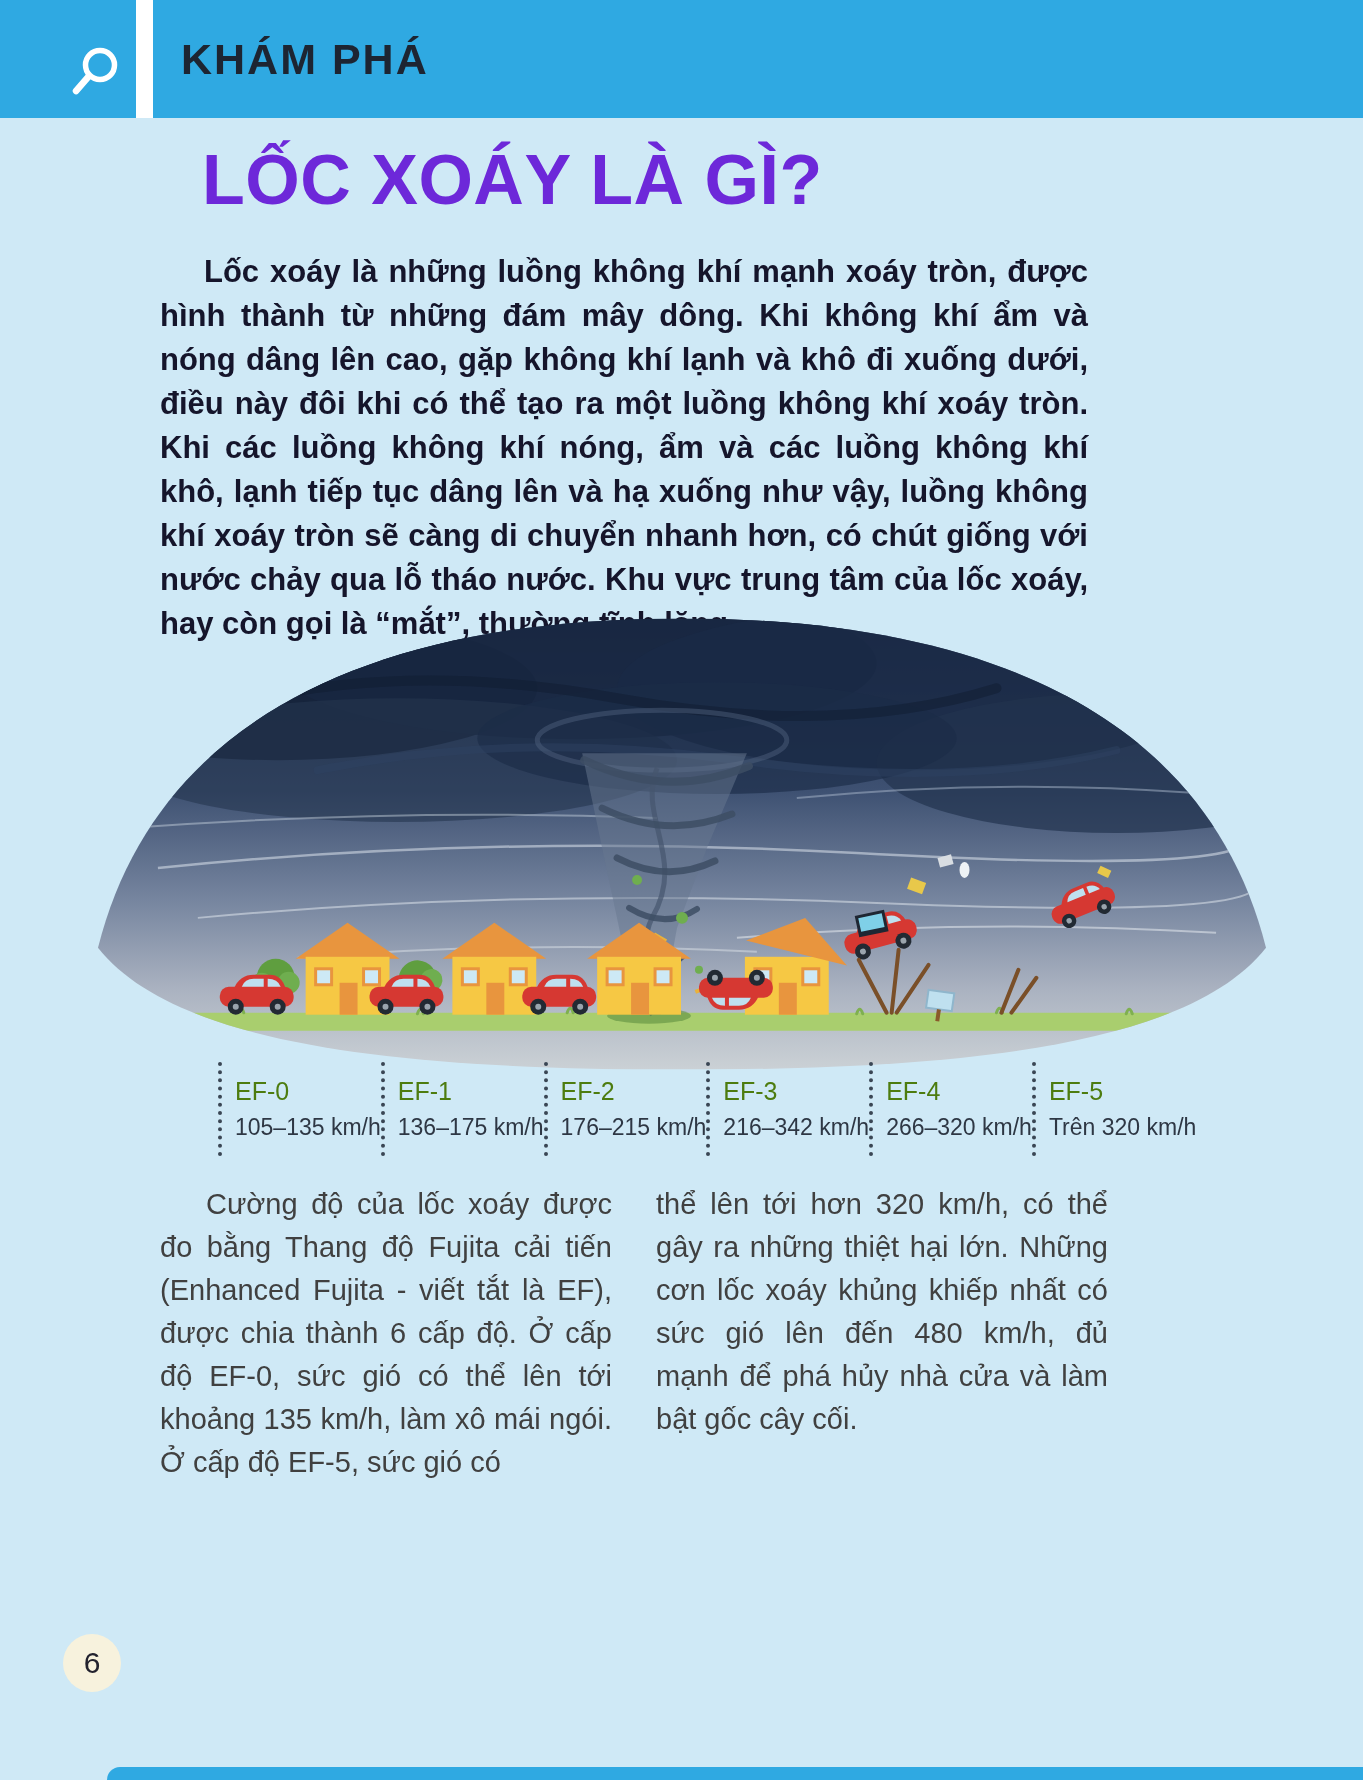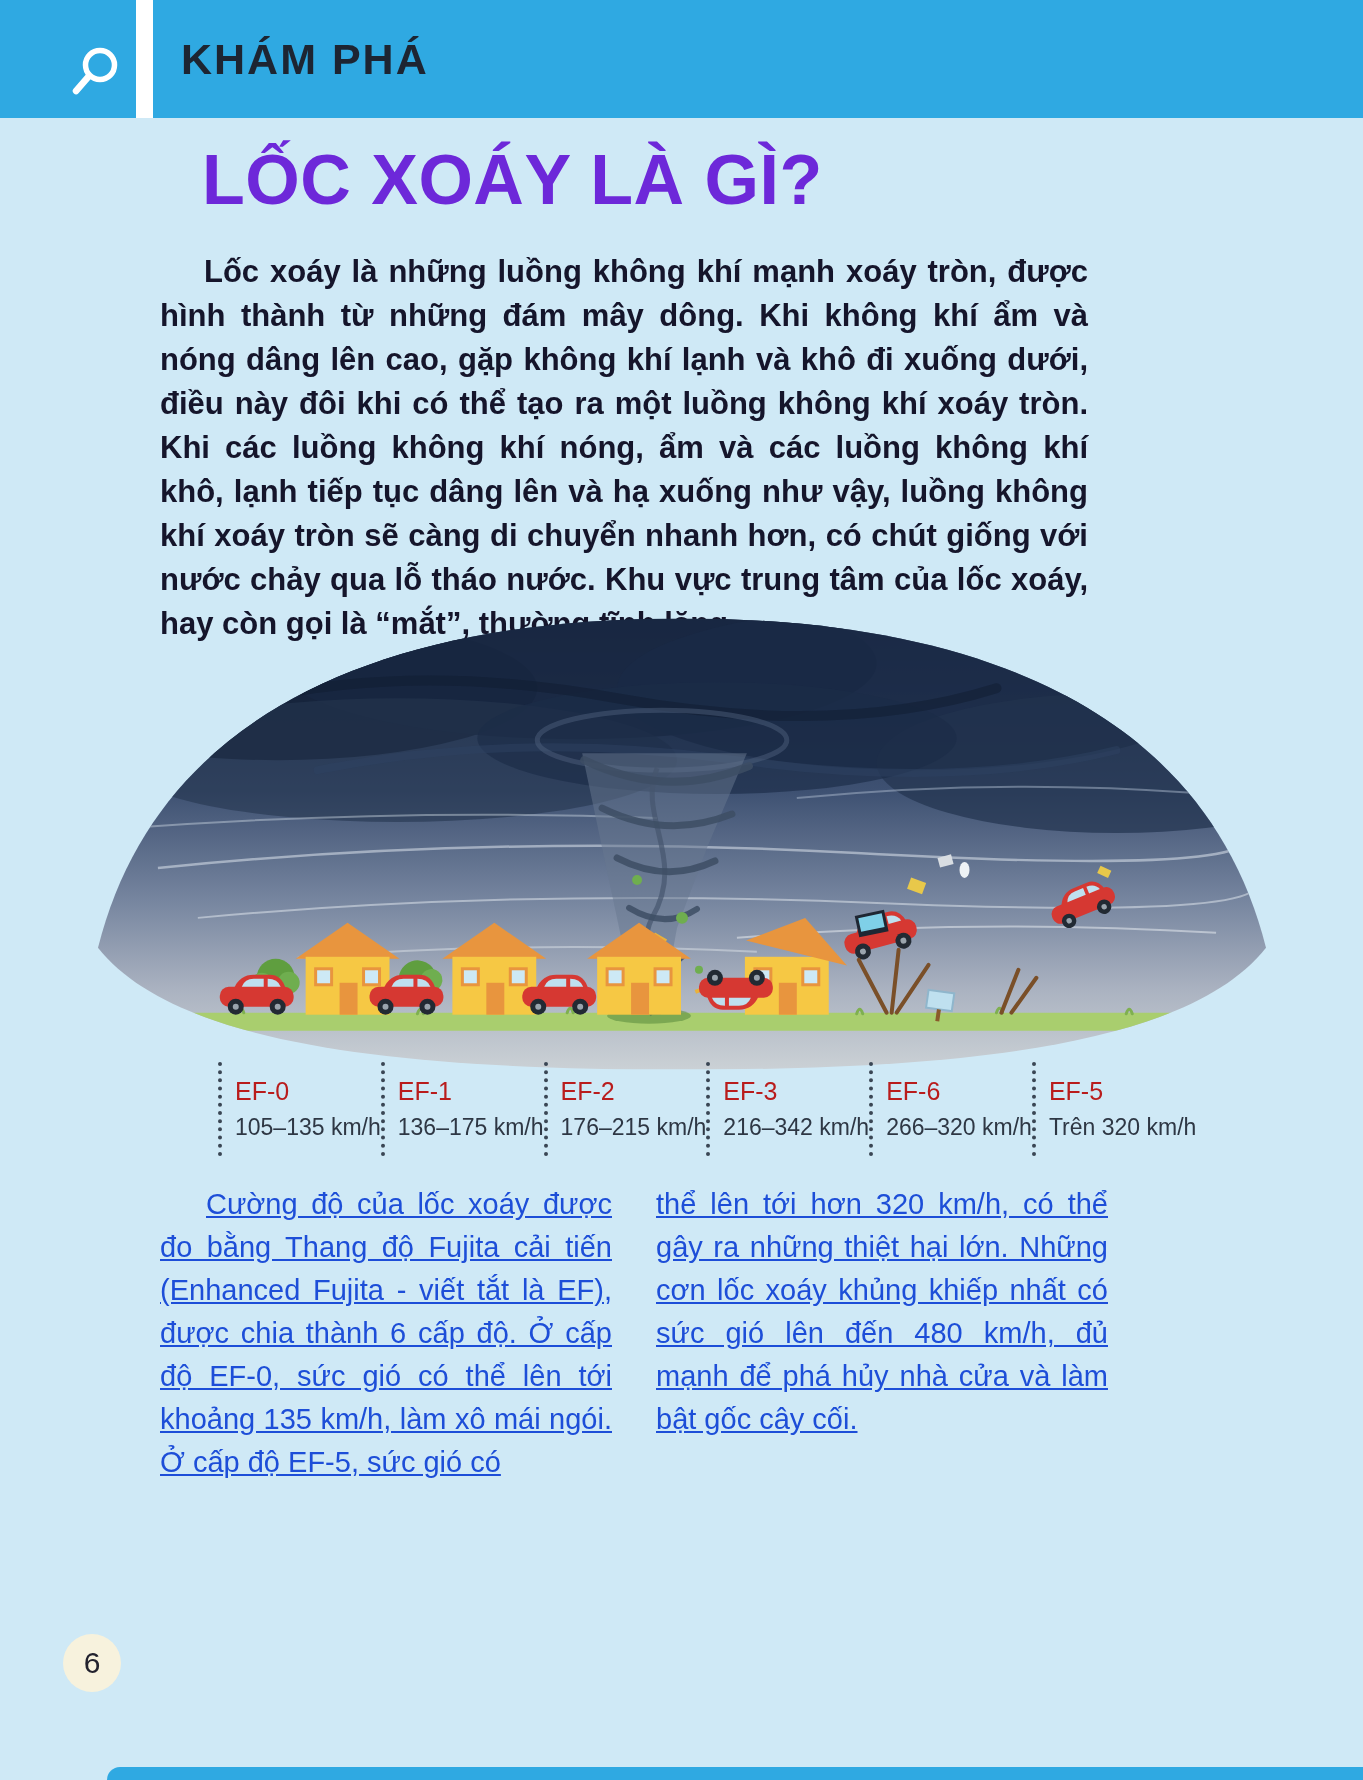--- a/index.html
+++ b/index.html
@@ -81,21 +81,21 @@
   }
   .scale-item { flex: 1; display: flex; gap: 13px; }
   .dots {
     border-left: 4px dotted #3a4654;
     height: 94px;
     width: 0;
   }
   .scale-text { padding-top: 15px; }
   .ef-label {
     font-size: 25px;
-    color: #b91c1c;
+    color: #4d7c0f;
     margin-bottom: 8px;
     white-space: nowrap;
   }
   .ef-speed {
     font-size: 23px;
     color: #2e3744;
     white-space: nowrap;
     text-align: right;
   }
 
@@ -104,23 +104,22 @@
     position: absolute;
     left: 160px; top: 1183px;
     width: 948px;
     display: flex;
     gap: 44px;
   }
   .columns p {
     flex: 1;
     font-size: 29px;
     line-height: 43px;
-    color: #1d4ed8;
+    color: #404040;
     text-align: justify;
-    text-decoration: underline;
   }
   .col-left { text-indent: 46px; }
 
   
   .page-number {
     position: absolute;
     left: 63px; top: 1634px;
     width: 58px; height: 58px;
     border-radius: 50%;
     background: #f7f2dd;
@@ -315,21 +314,21 @@
     <div class="scale-item">
       <div class="dots"></div>
       <div class="scale-text">
         <div class="ef-label">EF-3</div>
         <div class="ef-speed">216–342 km/h</div>
       </div>
     </div>
     <div class="scale-item">
       <div class="dots"></div>
       <div class="scale-text">
-        <div class="ef-label">EF-6</div>
+        <div class="ef-label">EF-4</div>
         <div class="ef-speed">266–320 km/h</div>
       </div>
     </div>
     <div class="scale-item">
       <div class="dots"></div>
       <div class="scale-text">
         <div class="ef-label">EF-5</div>
         <div class="ef-speed">Trên 320 km/h</div>
       </div>
     </div>

